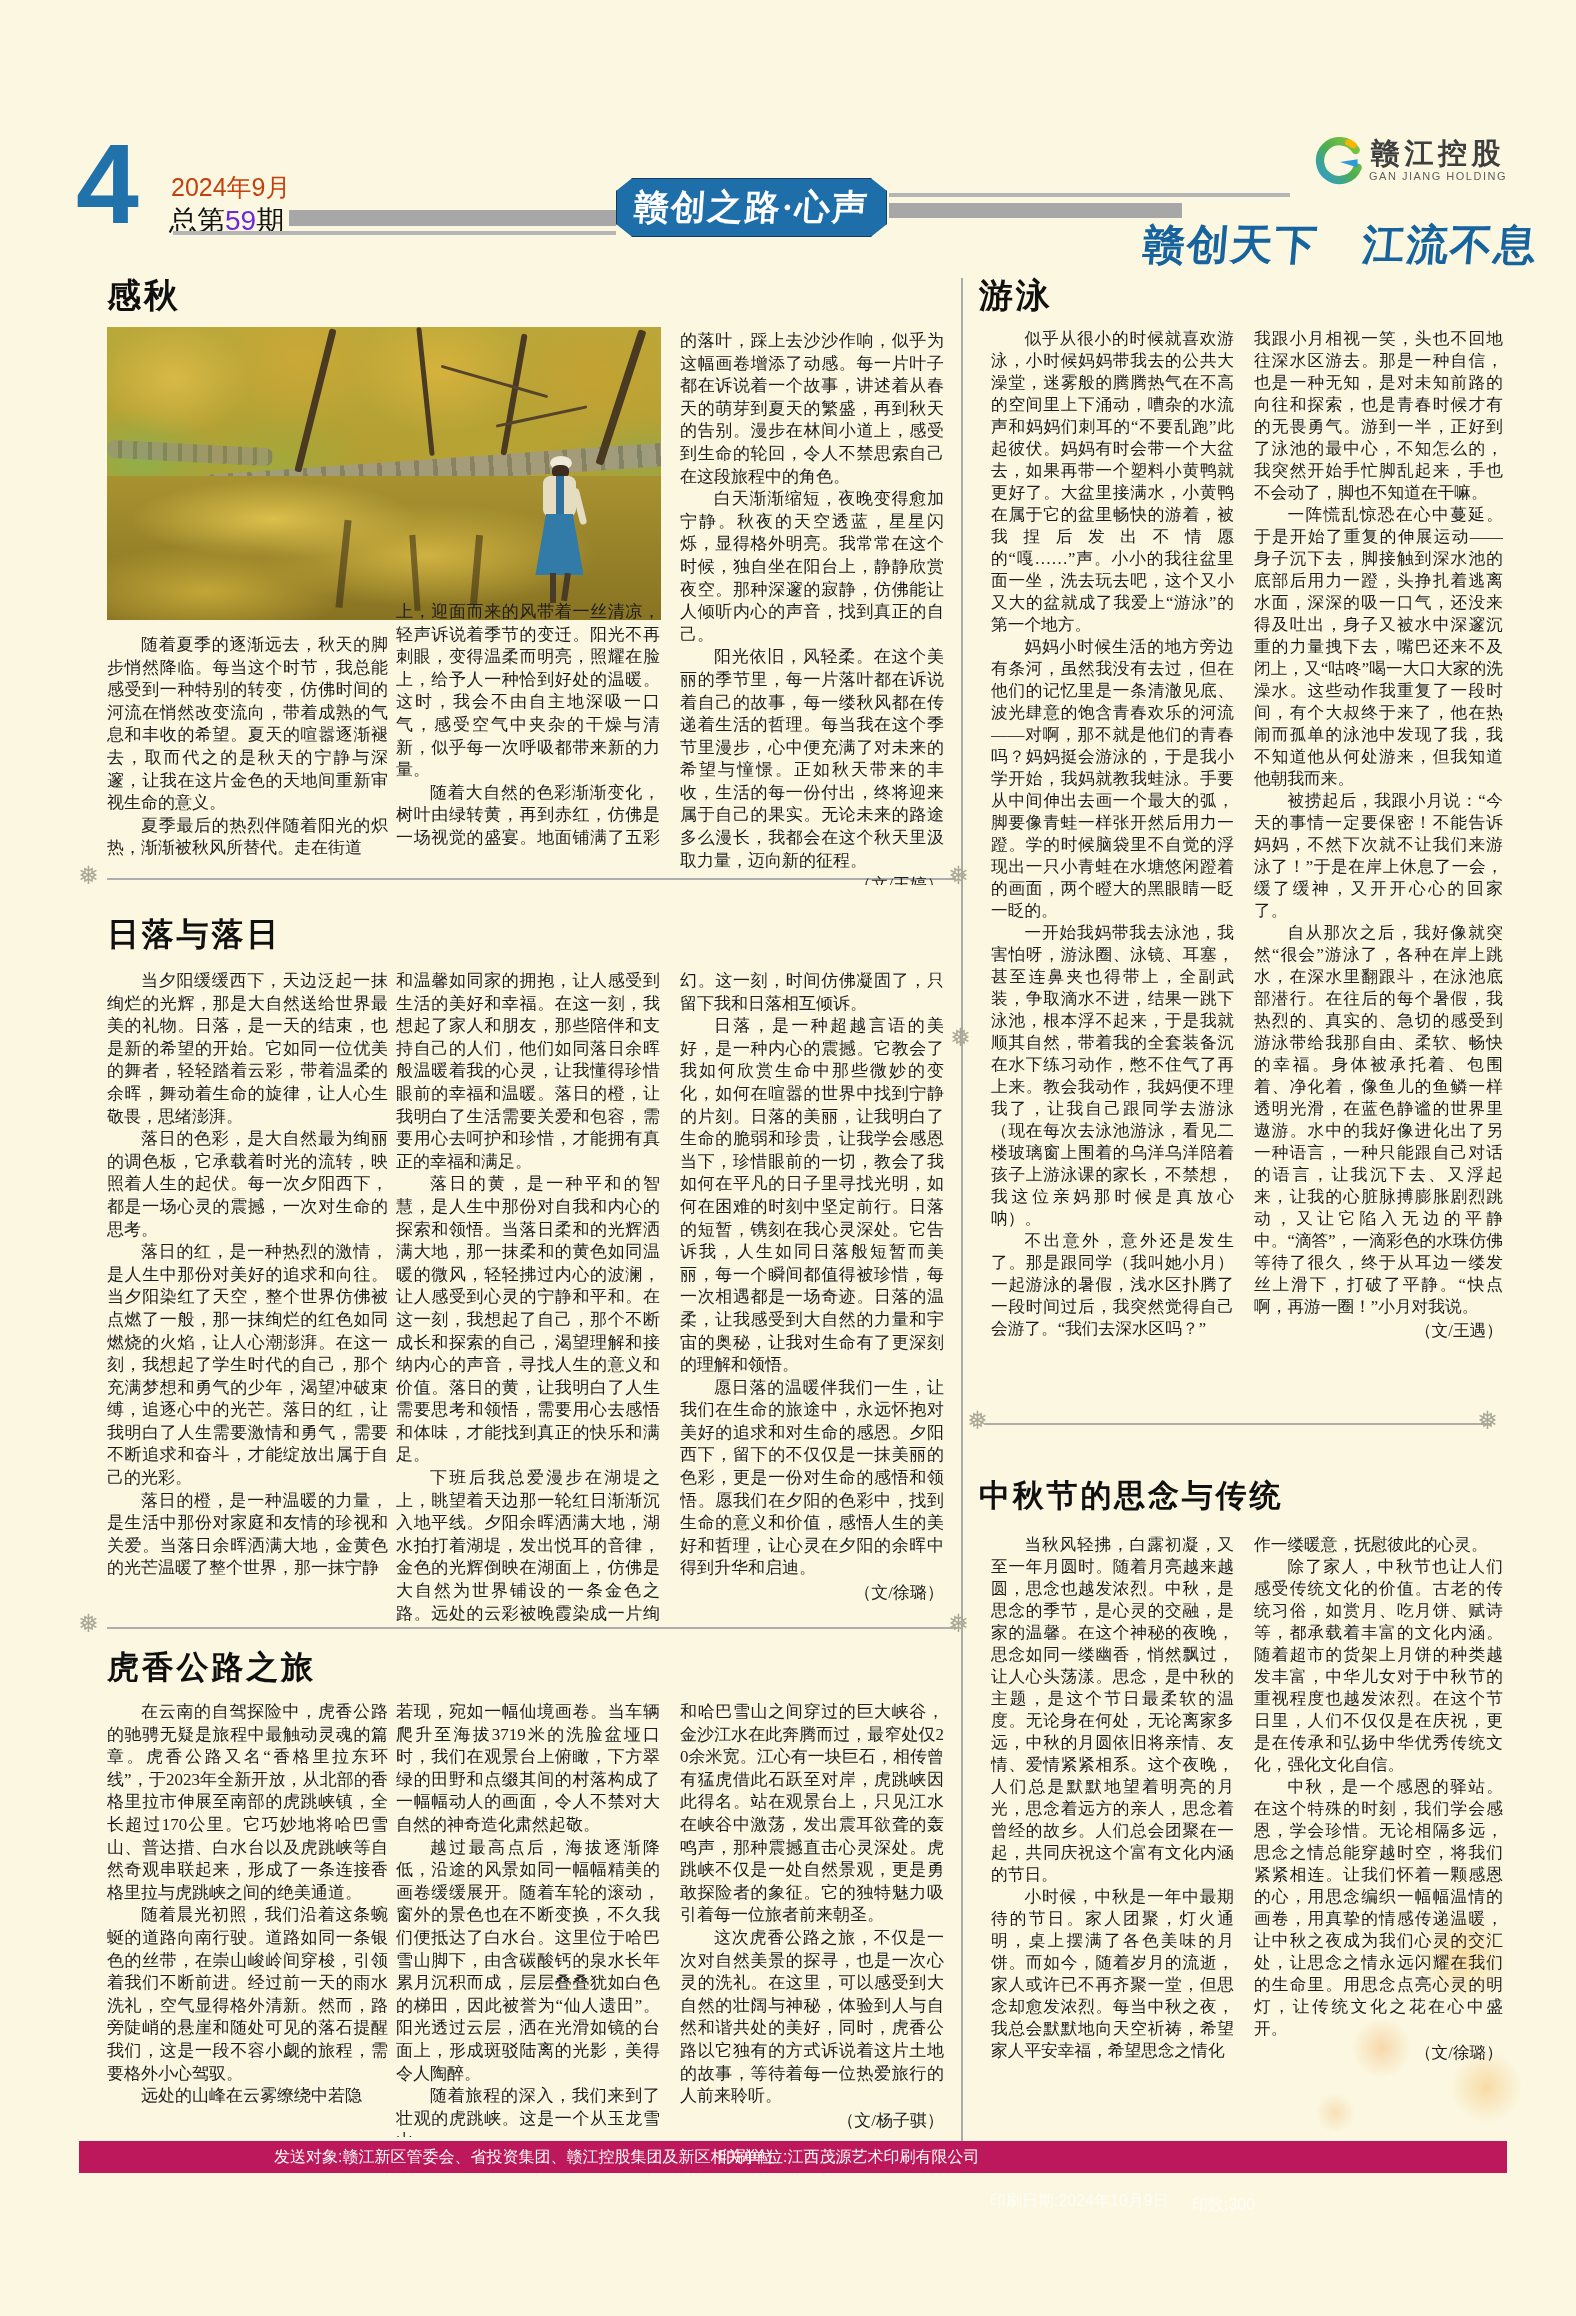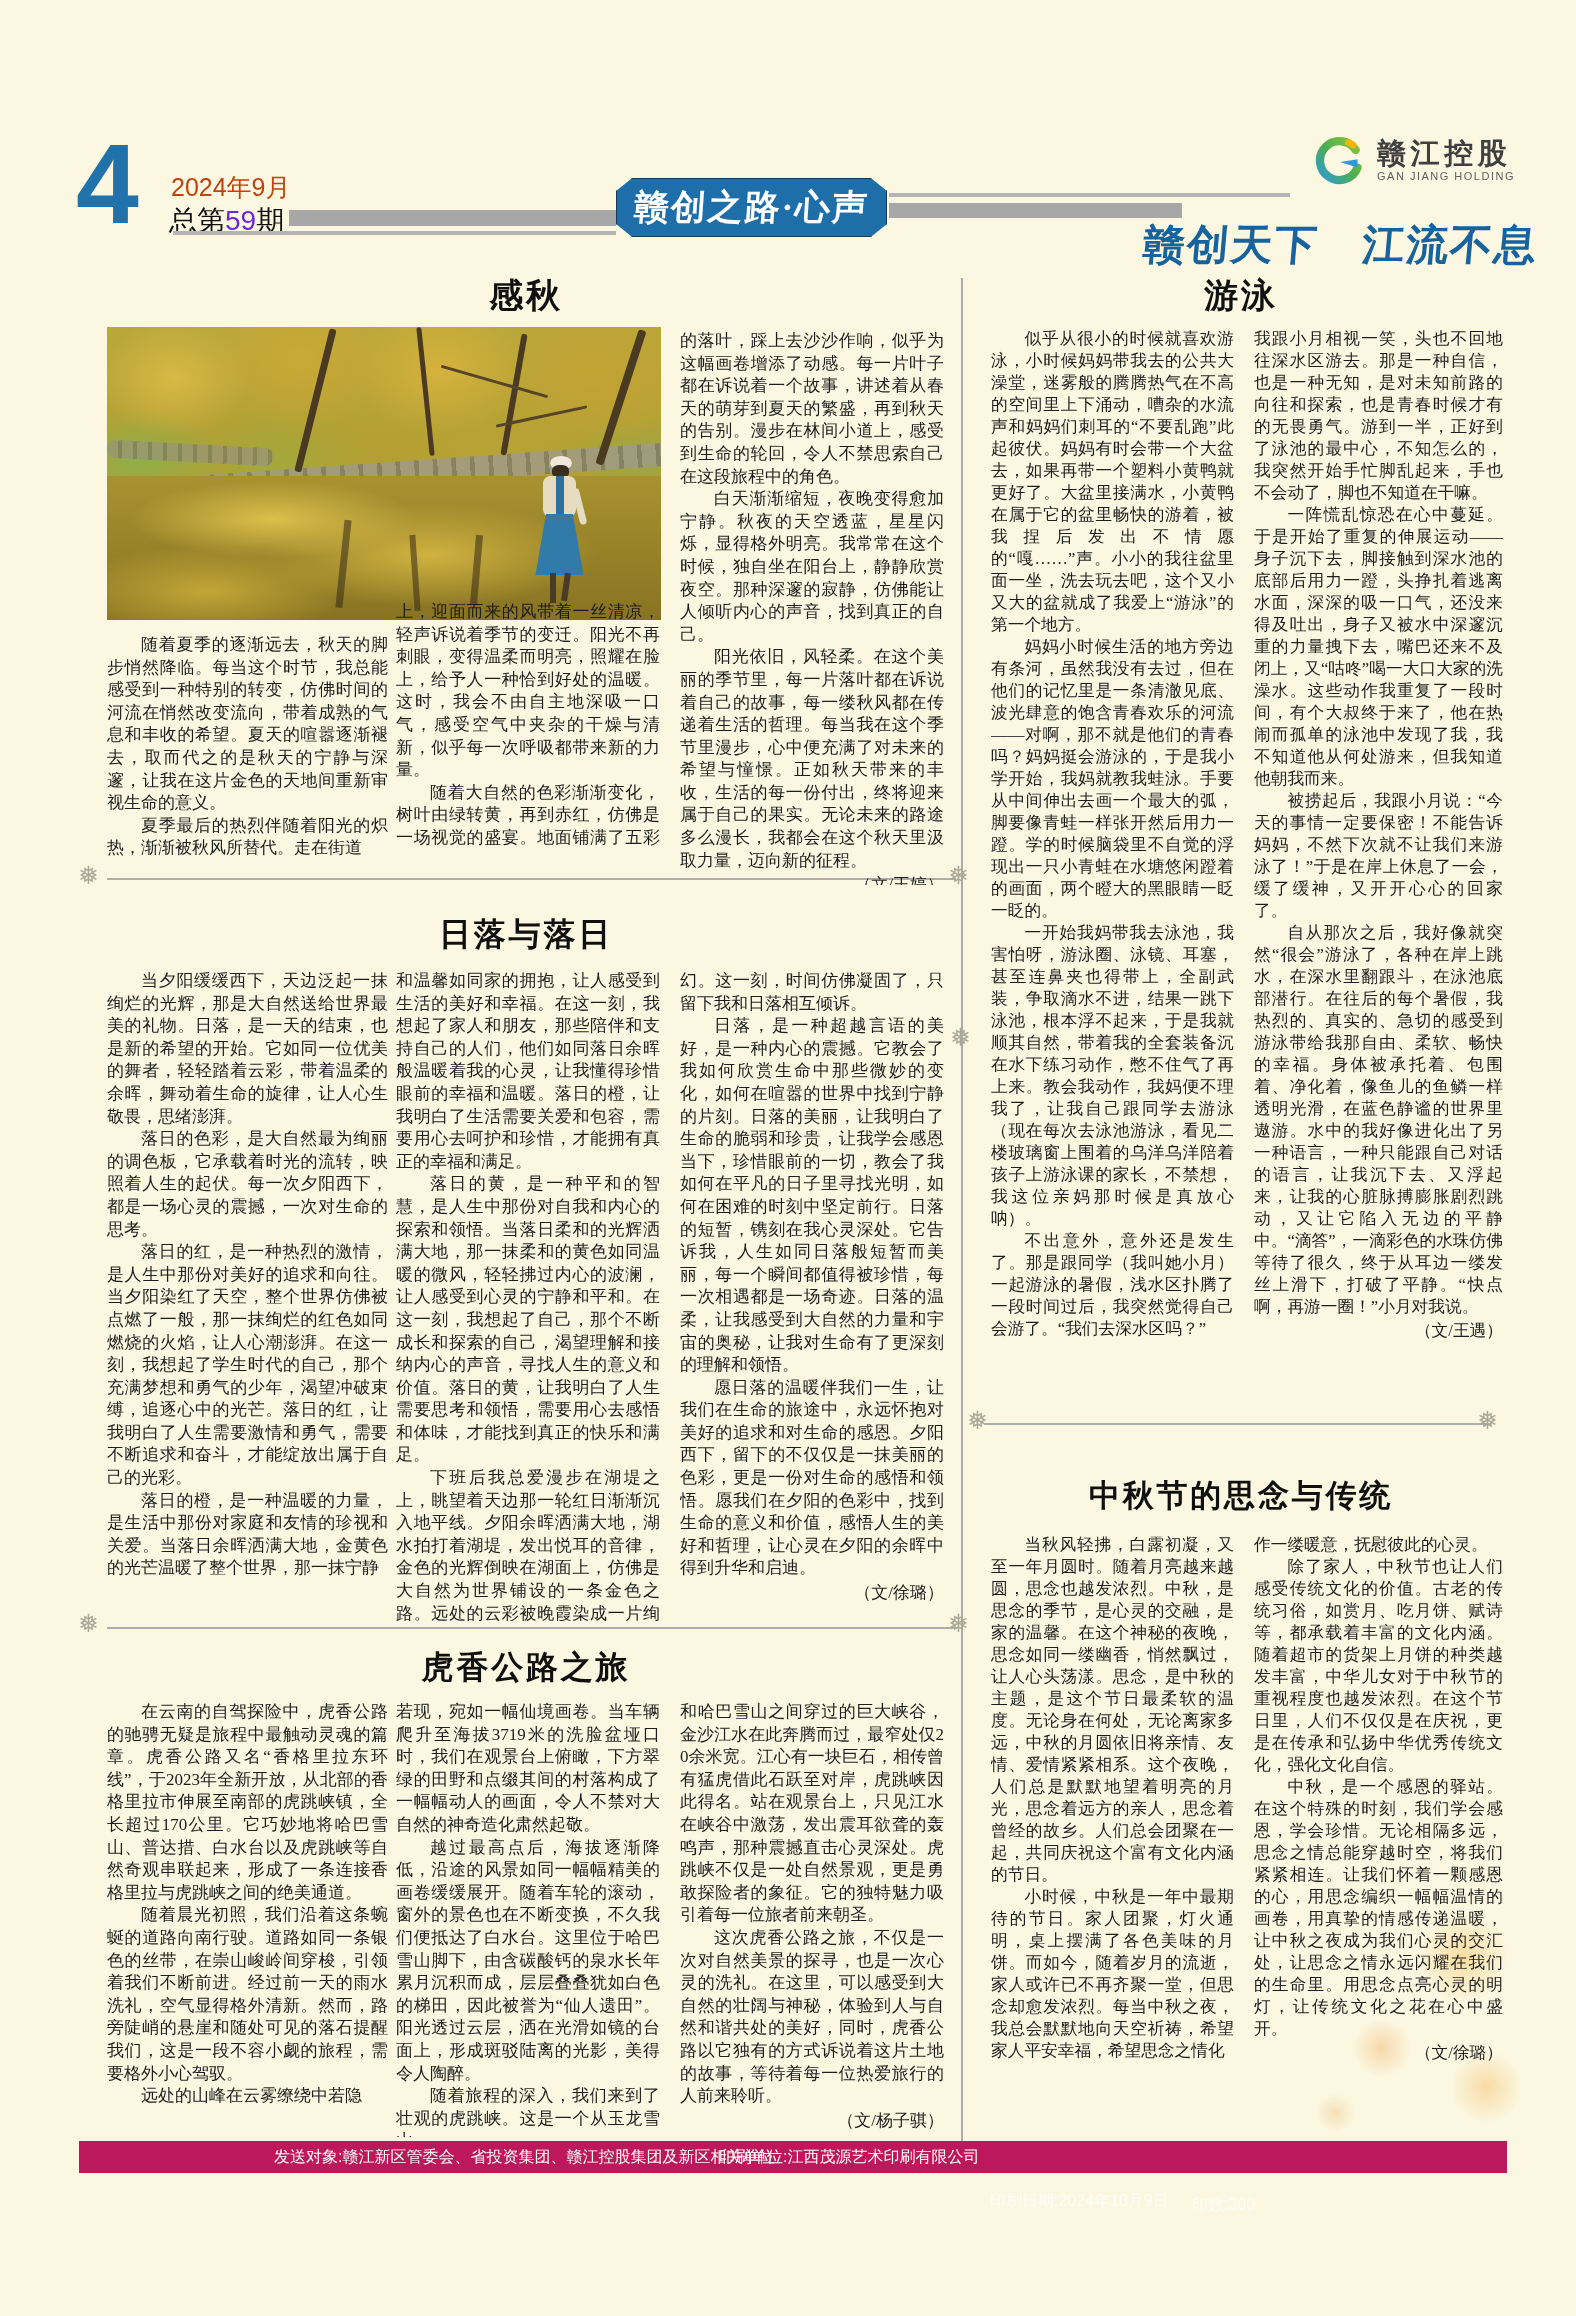--- a/index.html
+++ b/index.html
@@ -16,28 +16,28 @@
   .bar{position:absolute;background:#a7a7a7;}
   .bar.thin{background:#b5b5b5;}
   .b1{left:289px;top:210px;width:327px;height:16px;}
   .b2{left:173px;top:231px;width:443px;height:3.7px;}
   .b3{left:889px;top:193px;width:401px;height:3.7px;}
   .b4{left:889px;top:203px;width:293px;height:15px;}
   .banner{position:absolute;left:616px;top:178px;width:271px;height:59px;background:#1d6ea9;
           border:1.9px solid #143a5c;box-sizing:border-box;display:flex;align-items:center;justify-content:center;
           clip-path:polygon(6% 0,94% 0,100% 22%,100% 78%,94% 100%,6% 100%,0 78%,0 22%);}
   .banner span{color:#fff;font-weight:bold;font-size:35px;letter-spacing:1.9px;transform:skewX(-4deg);}
-  .logo{position:absolute;left:1315px;top:137px;display:flex;align-items:flex-start;gap:12px;}
+  .logo{position:absolute;left:1315px;top:137px;display:flex;align-items:flex-start;gap:4px;text-align:center;}
   .logo-txt{display:flex;flex-direction:column;}
   .logo-cn{font-family:"Liberation Sans",sans-serif;font-weight:bold;font-size:29px;color:#3f3f3f;letter-spacing:4.6px;line-height:1.15;}
   .logo-en{font-family:"Liberation Sans",sans-serif;font-size:11px;color:#5e5e5e;letter-spacing:1.5px;}
   .slogan{position:absolute;left:1143px;top:217px;font-weight:bold;font-size:42px;color:#17639e;
           transform:skewX(-5deg);letter-spacing:1.9px;white-space:pre;}
   
-  .atitle{position:absolute;text-align:center;font-family:"Liberation Sans",sans-serif;
+  .atitle{position:absolute;text-align:left;font-family:"Liberation Sans",sans-serif;
           font-weight:bold;color:#101010;letter-spacing:2.8px;}
   .t-ganqiu{left:107px;width:838px;top:273px;font-size:34px;}
   .t-youyong{left:979px;width:524px;top:273px;font-size:34px;}
   .t-riluo{left:107px;width:838px;top:913px;font-size:32px;}
   .t-huxiang{left:107px;width:838px;top:1646px;font-size:32px;}
   .t-zhongqiu{left:979px;width:524px;top:1475px;font-size:31px;}
   
   .col{position:absolute;text-align:justify;word-break:break-all;overflow:hidden;z-index:2;}
   .colL{font-size:17px;line-height:22.6px;}
   .colR{font-size:16.7px;line-height:22px;}

